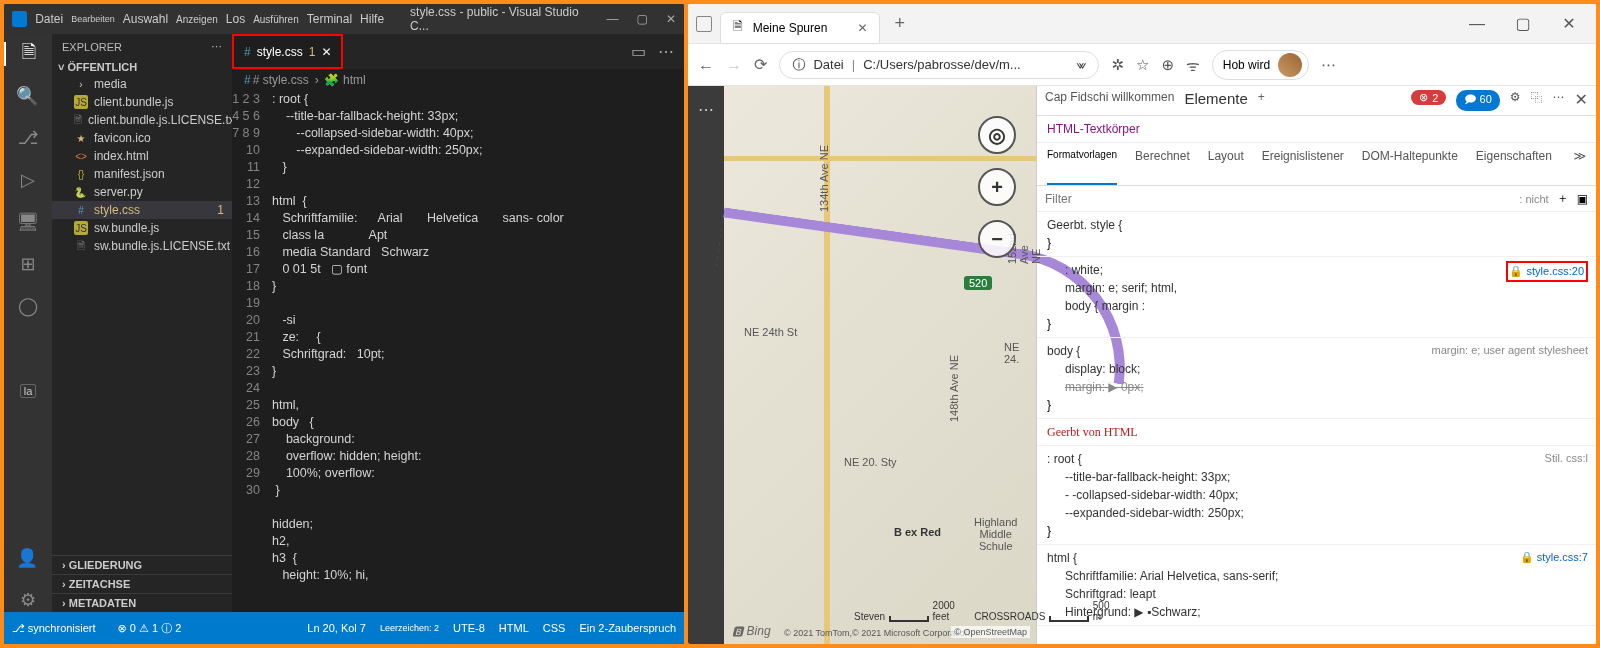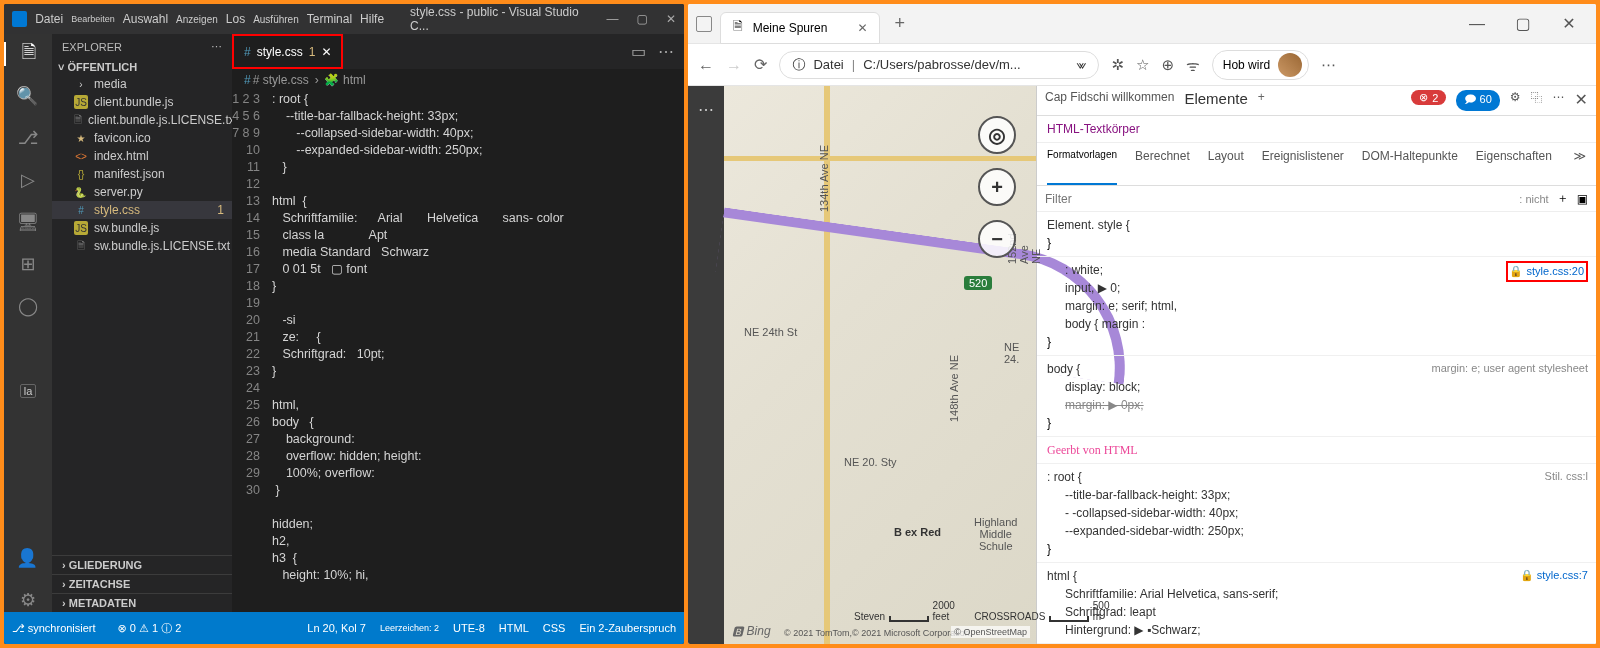--- a/index.html
+++ b/index.html
@@ -427,23 +427,23 @@
     <span class="t">Eigenschaften</span>
     <span class="more">≫</span>
    </div>
    <div class="dev-filter">
     <input placeholder="Filter" style="">
     <span class="nicht">: nicht</span>
     <span>＋</span>
     <span>▣</span>
    </div>
    <div class="dev-rules" id="rules">
-            <div class="rule"><span class="selr">Element. style {</span><span class="src"></span><div>}</div></div>
-            <div class="rule"><span class="selr"></span><span class="src link boxed"><span class="lock">🔒</span>style.css:20</span><div class="prop ">  : white;</div><div class="prop ">  input,     ▶  0;</div><div class="prop ">margin:  e;  serif;  html,</div><div class="prop ">  body { margin :</div><div>}</div></div>
+            <div class="rule"><span class="selr">Geerbt. style {</span><span class="src"></span><div>}</div></div>
+            <div class="rule"><span class="selr"></span><span class="src link boxed"><span class="lock">🔒</span>style.css:20</span><div class="prop ">  : white;</div><div class="prop ">margin:  e;  serif;  html,</div><div class="prop ">  body { margin :</div><div>}</div></div>
             <div class="rule"><span class="selr">body {</span><span class="src">margin: e; user agent stylesheet</span><div class="prop ">display: block;</div><div class="prop strike">margin:   ▶  0px;</div><div>}</div></div>
-            <div class="rule" style="font-family:Segoe UI;color:#ec4899">Geerbt von HTML</div>
+            <div class="rule" style="font-family:Segoe UI;color:#b91c1c">Geerbt von HTML</div>
             <div class="rule"><span class="selr">: root {</span><span class="src">Stil. css:l</span><div class="prop ">--title-bar-fallback-height: 33px;</div><div class="prop ">- -collapsed-sidebar-width: 40px;</div><div class="prop ">--expanded-sidebar-width: 250px;</div><div>}</div></div>
             <div class="rule"><span class="selr">html   {</span><span class="src link"><span class="lock">🔒</span>style.css:7</span><div class="prop ">Schriftfamilie:      Arial        Helvetica, sans-serif;</div><div class="prop ">Schriftgrad: leapt</div><div class="prop ">Hintergrund:     ▶  ▪Schwarz;</div><div></div></div>
           </div>
   </div>
  </div>
 </div>
 </div>
 
 </body></html>

